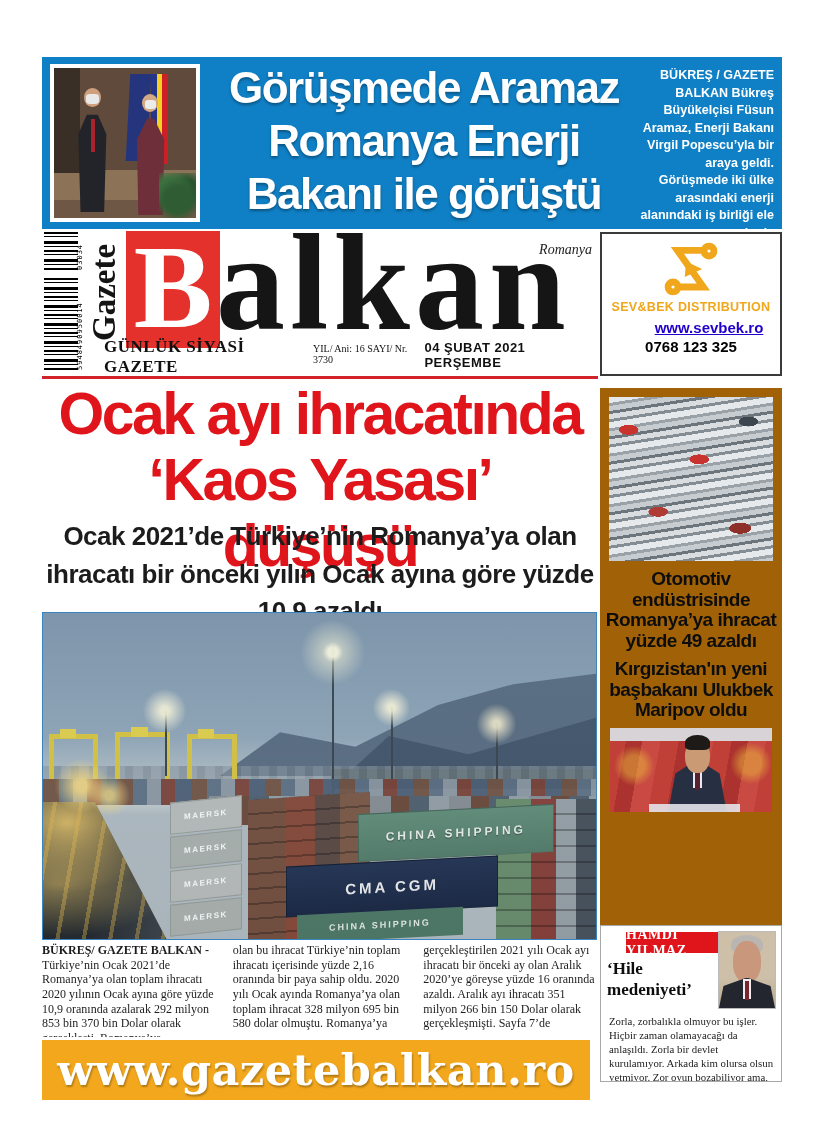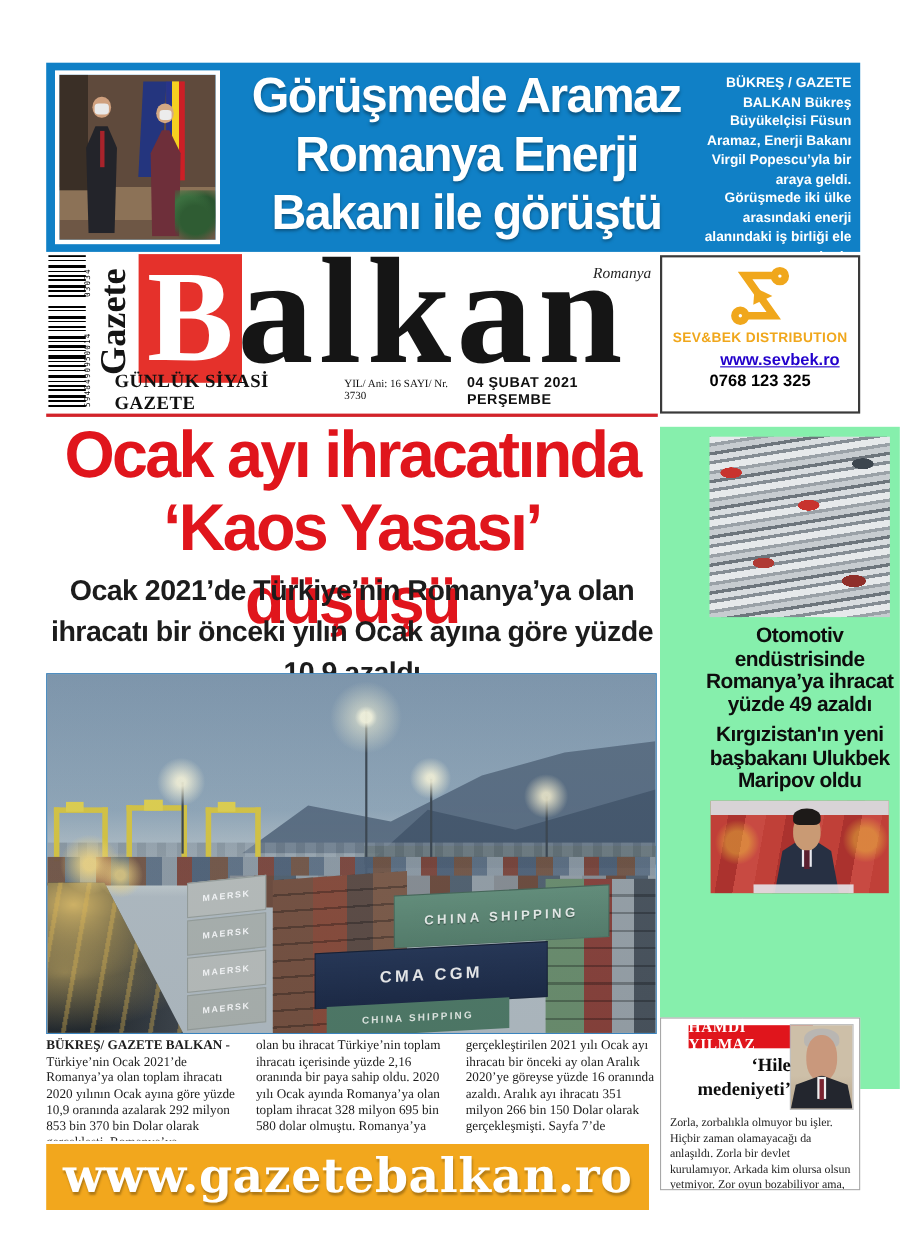--- a/index.html
+++ b/index.html
@@ -149,21 +149,21 @@
      font-weight:bold;font-size:43px;letter-spacing:.5px;text-shadow:1px 2px 2px rgba(0,0,0,.28);}
 
   
   .sevbek{left:600px;top:232px;width:182px;height:144px;border:2px solid #3a3a3a;background:#fff;
           box-sizing:border-box;text-align:center;overflow:hidden;}
   .sevbek svg{display:block;margin:4px auto 0;}
   .sevbek-name{color:#f0a71c;font-weight:800;font-size:12.5px;letter-spacing:.3px;}
   .sevbek-url{color:#2200cc;text-decoration:underline;font-weight:800;font-size:15px;margin-top:5px;margin-left:36px;}
   .sevbek-phone{color:#000;font-weight:800;font-size:15px;margin-top:2px;}
 
-  .sidebar-blue{left:600px;top:388px;width:182px;height:602px;background:#86efac;overflow:hidden;padding-left:36px;}
+  .sidebar-blue{left:600px;top:388px;width:182px;height:602px;background:#a16207;overflow:hidden;}
   .cars{margin:9px 9px 0;height:164px;
      background:
       radial-gradient(ellipse 16px 8px at 12% 20%,#c8332e 60%,transparent 62%),
       radial-gradient(ellipse 16px 8px at 55% 38%,#c8332e 60%,transparent 62%),
       radial-gradient(ellipse 16px 8px at 30% 70%,#b03a34 60%,transparent 62%),
       radial-gradient(ellipse 18px 9px at 80% 80%,#8f2f2a 60%,transparent 62%),
       radial-gradient(ellipse 16px 8px at 85% 15%,#3d464f 60%,transparent 62%),
       repeating-linear-gradient(171deg,#e6e9eb 0 6px,#9aa1a7 6px 9px,#c7ccd0 9px 14px,#6d757c 14px 17px,#d9dde0 17px 22px,#858d94 22px 25px);}
   .side-head{margin:8px 5px 5px;text-align:center;font-weight:800;font-size:19px;line-height:1.08;
              letter-spacing:-.5px;color:#0d0d0d;}
@@ -191,21 +191,21 @@
            align-items:center;justify-content:center;letter-spacing:.5px;}
   .col-photo{position:absolute;right:5px;top:5px;width:56px;height:76px;border:1px solid #bbb;
              overflow:hidden;background:linear-gradient(180deg,#cdbfa8 0 60%,#b9a88e);}
   .hp-suit{position:absolute;bottom:0;width:100%;height:40%;background:#23262e;
            clip-path:polygon(0 100%,8% 28%,50% 0,92% 28%,100% 100%);}
   .hp-shirt{position:absolute;left:42%;bottom:12%;width:16%;height:26%;background:#efefef;}
   .hp-tie{position:absolute;left:47%;bottom:10%;width:7%;height:26%;background:#7a2430;}
   .hp-head{position:absolute;left:25%;top:12%;width:50%;height:55%;background:#c9987c;border-radius:46%;}
   .hp-hair{position:absolute;left:22%;top:4%;width:56%;height:24%;background:#b9b6b2;
            border-radius:50% 50% 30% 30%;}
-  .col-title{position:absolute;left:6px;top:32px;width:112px;text-align:right;
+  .col-title{position:absolute;left:6px;top:32px;width:112px;text-align:left;
              font-family:"Liberation Serif",serif;font-weight:bold;font-size:17px;line-height:1.25;color:#0d0d0d;}
   .col-body{position:absolute;left:8px;top:88px;width:166px;font-family:"Liberation Serif",serif;
             font-size:10.8px;line-height:1.3;color:#222;}
 </style>
 </head>
 <body>
 
 <div class="page">
 
   <div class="abs top-banner">

